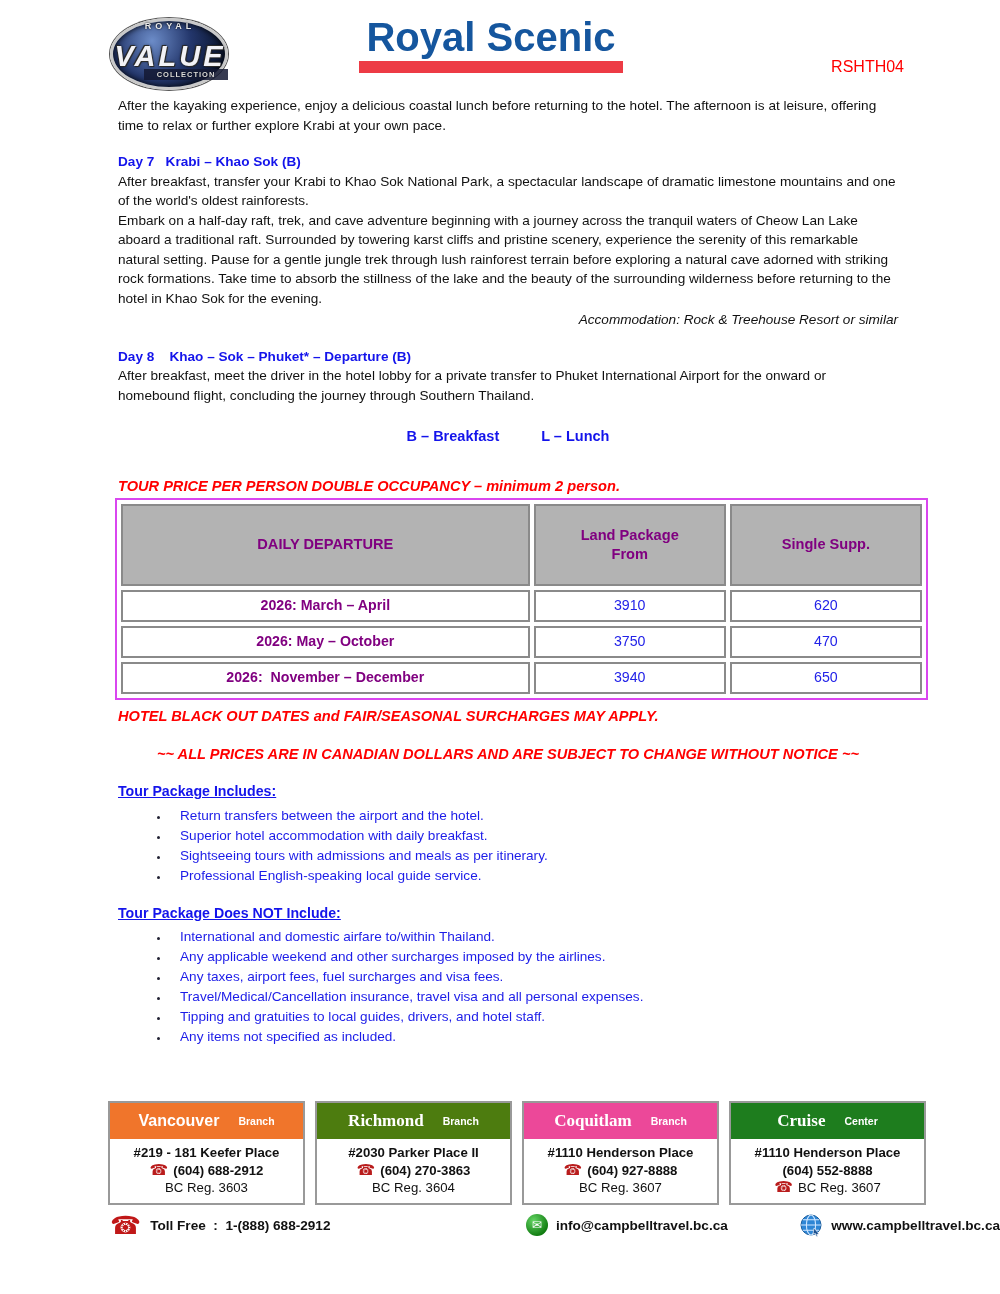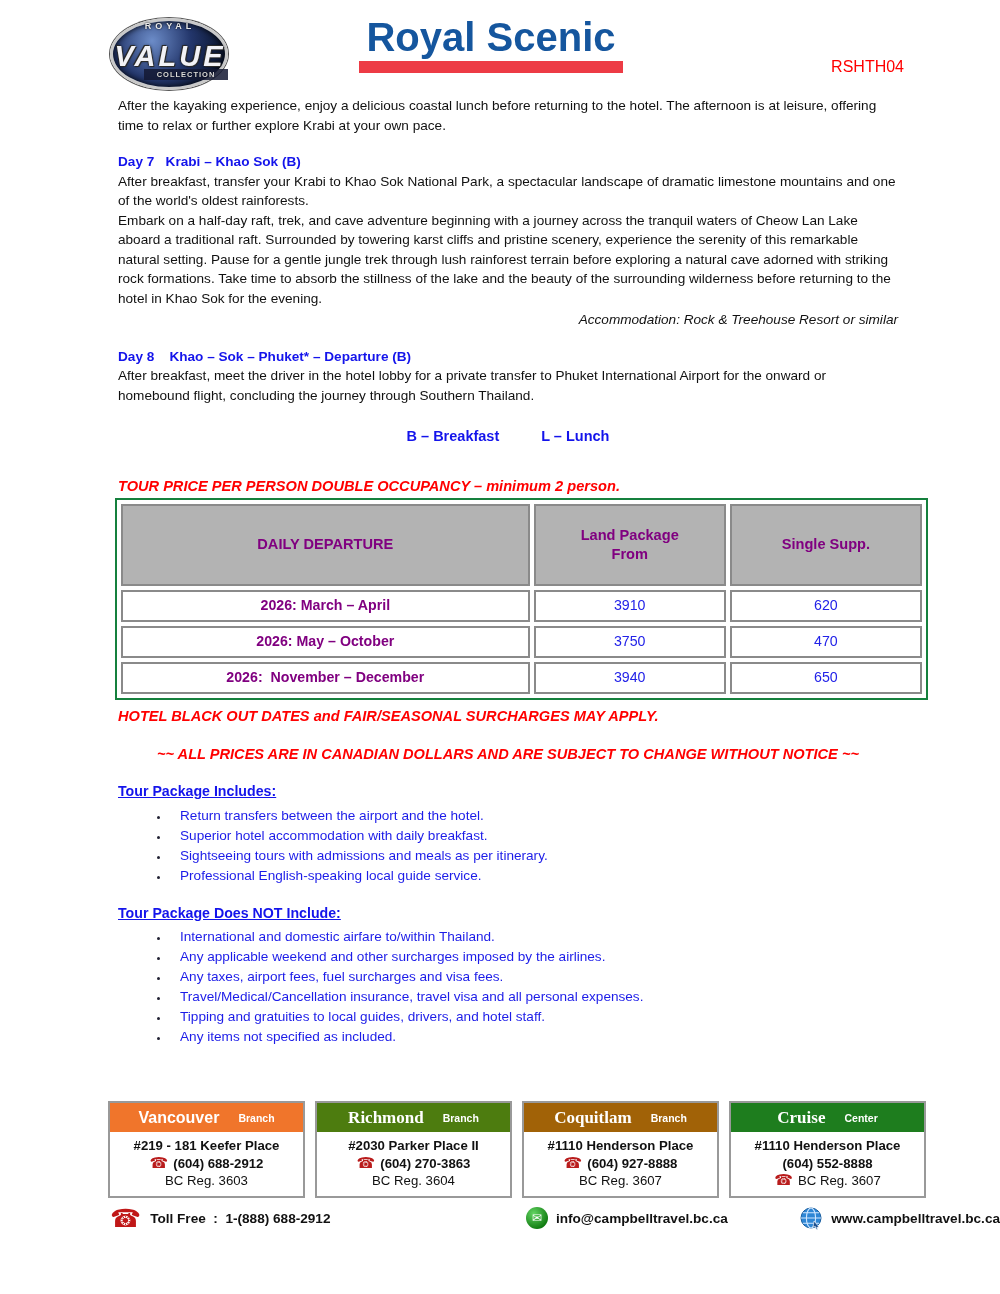--- a/index.html
+++ b/index.html
@@ -34,46 +34,46 @@
   .content p{ margin:0; }
   .intro{ margin-top:4px !important; }
   .day-title{ margin:17px 0 0; font-size:13.6px; line-height:19.5px; font-weight:bold;
     color:#1414EB; white-space:pre-wrap; }
   .accommodation{ font-style:italic; text-align:right; margin-top:2px !important; }
   .meals{ display:flex; justify-content:center; gap:42px; margin-top:22px;
     color:#1414EB; font-weight:bold; font-size:14.5px; }
   .price-heading{ margin-top:30px !important; color:#FF0000; font-weight:bold;
     font-style:italic; font-size:14.6px; }
   
-  .price-table{ margin:2px 0 0 -3px; width:813px; border:2px solid #15803d;
+  .price-table{ margin:2px 0 0 -3px; width:813px; border:2px solid #d946ef;
     border-collapse:separate; border-spacing:4px; background:#fff; }
   .price-table th, .price-table td{ border:2px solid #8a8a8a; text-align:center; vertical-align:middle; }
   .price-table th{ background:#B3B3B3; color:#800080; font-size:14.6px; height:82px; }
   .pt-c1{ width:404px; } .pt-c2{ width:190px; } .pt-c3{ width:190px; }
   .pre{ white-space:pre-line; }
   .price-table td{ height:32px; font-size:14.2px; background:#fff; }
   td.season{ color:#800080; font-weight:bold; white-space:pre-wrap; }
   td.num{ color:#2222E8; }
   
   .note{ color:#FF0000; font-weight:bold; font-style:italic; font-size:14.6px; margin-top:7px !important; }
   .note.centered{ text-align:center; margin-top:18px !important; }
   .list-title{ margin:18px 0 0; color:#1414EB; font-weight:bold; font-size:14.2px;
     text-decoration:underline; }
   .content ul{ margin:4px 0 0; padding-left:52px; }
   .content li{ color:#1C1CE8; line-height:20px; padding-left:10px; }
   .content li::marker{ color:#222233; font-size:11px; }
   
   .branches{ display:flex; gap:10px; margin:54px 0 0 108px; }
   .branch{ width:197px; border:2px solid #999; background:#fff; }
-  .branch-hdr{ height:29px; display:flex; align-items:center; justify-content:center;
+  .branch-hdr{ height:36px; display:flex; align-items:center; justify-content:center;
     gap:19px; color:#fff; }
   .bname{ font-family:"Liberation Serif", serif; font-weight:bold; font-size:17px; }
   .b0 .bname{ font-family:"Liberation Sans", sans-serif; font-size:16px; letter-spacing:0; }
   .btype{ font-size:10.5px; font-weight:bold; }
-  .b0{ background:#F0752B; } .b1{ background:#4d7c0f; } .b2{ background:#a16207;text-align:right; } .b3{ background:#1E7D1E; }
+  .b0{ background:#F0752B; } .b1{ background:#4d7c0f; } .b2{ background:#ec4899;text-align:right; } .b3{ background:#1E7D1E; }
   .branch-body{ padding:5px 8px 6px; text-align:center; font-size:13.2px; line-height:17.5px; color:#111; }
   .bb-bold{ font-weight:bold; }
   .phone-ic{ color:#B91C1C; font-size:15px; margin-right:5px;
     font-family:"DejaVu Sans", sans-serif; }
   
   .footer-row{ display:flex; align-items:center; margin:8px 0 0 110px; font-weight:bold; font-size:13.6px; }
   .fitem{ display:flex; align-items:center; }
   .fitem .txt{ white-space:pre-wrap; }
   .f1{ width:330px; }
   .f2{ margin-left:96px; width:282px; }

